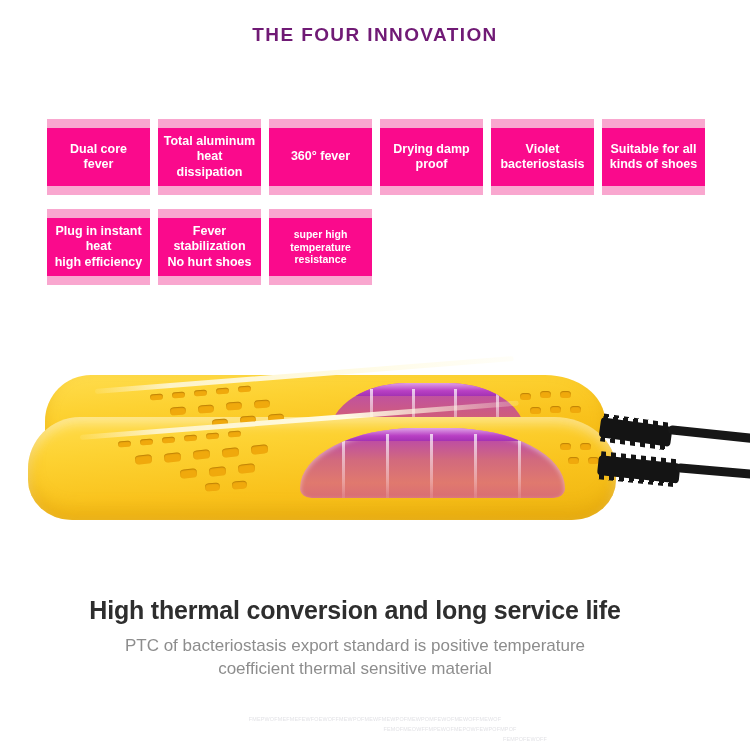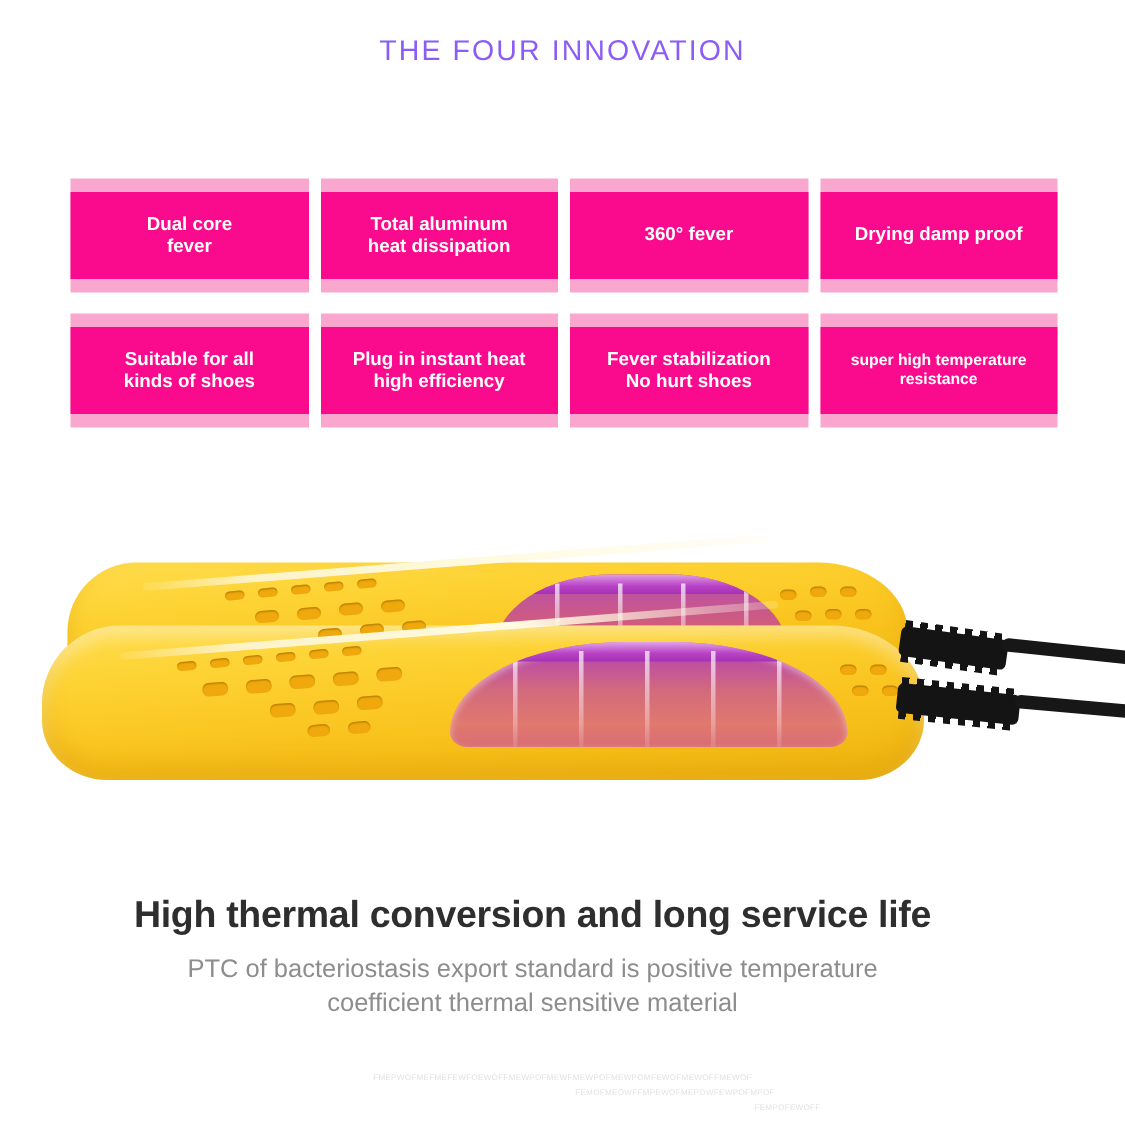--- a/index.html
+++ b/index.html
@@ -33,33 +33,33 @@
     background: linear-gradient(180deg, #ff7ec0 0%, #fb59ad 30%, #f5188f 72%, #ee0f86 100%);
     -webkit-background-clip: text;
     background-clip: text;
     color: transparent;
     -webkit-text-fill-color: transparent;
   }
 
   .sub-title {
     margin-top: 6px;
     font-size: 19px;
-    font-weight: normal;
+    font-weight: bold;
     letter-spacing: 1.4px;
-    color: #8b5cf6;
+    color: #701a75;
   }
 
   
   .feature-grid {
     position: absolute;
     top: 119px;
     left: 47px;
     width: 658px;
     display: grid;
-    grid-template-columns: repeat(4, 1fr);
+    grid-template-columns: repeat(6, 1fr);
     grid-template-rows: 76px 76px;
     column-gap: 8px;
     row-gap: 14px;
   }
 
   .feature-box {
     position: relative;
     background: #f9a7cf;
     display: flex;
     align-items: center;
@@ -310,20 +310,25 @@
       </div>
     </div>
 
 
     <div class="feature-box">
       <div class="inner">
         <span class="feature-label">Drying damp proof</span>
       </div>
     </div>
 
+    <div class="feature-box">
+      <div class="inner">
+        <span class="feature-label">Violet<br>bacteriostasis</span>
+      </div>
+    </div>
 
     <div class="feature-box">
       <div class="inner">
         <span class="feature-label">Suitable for all<br>kinds of shoes</span>
       </div>
     </div>
 
     <div class="feature-box">
       <div class="inner">
         <span class="feature-label">Plug in instant heat<br>high efficiency</span>

